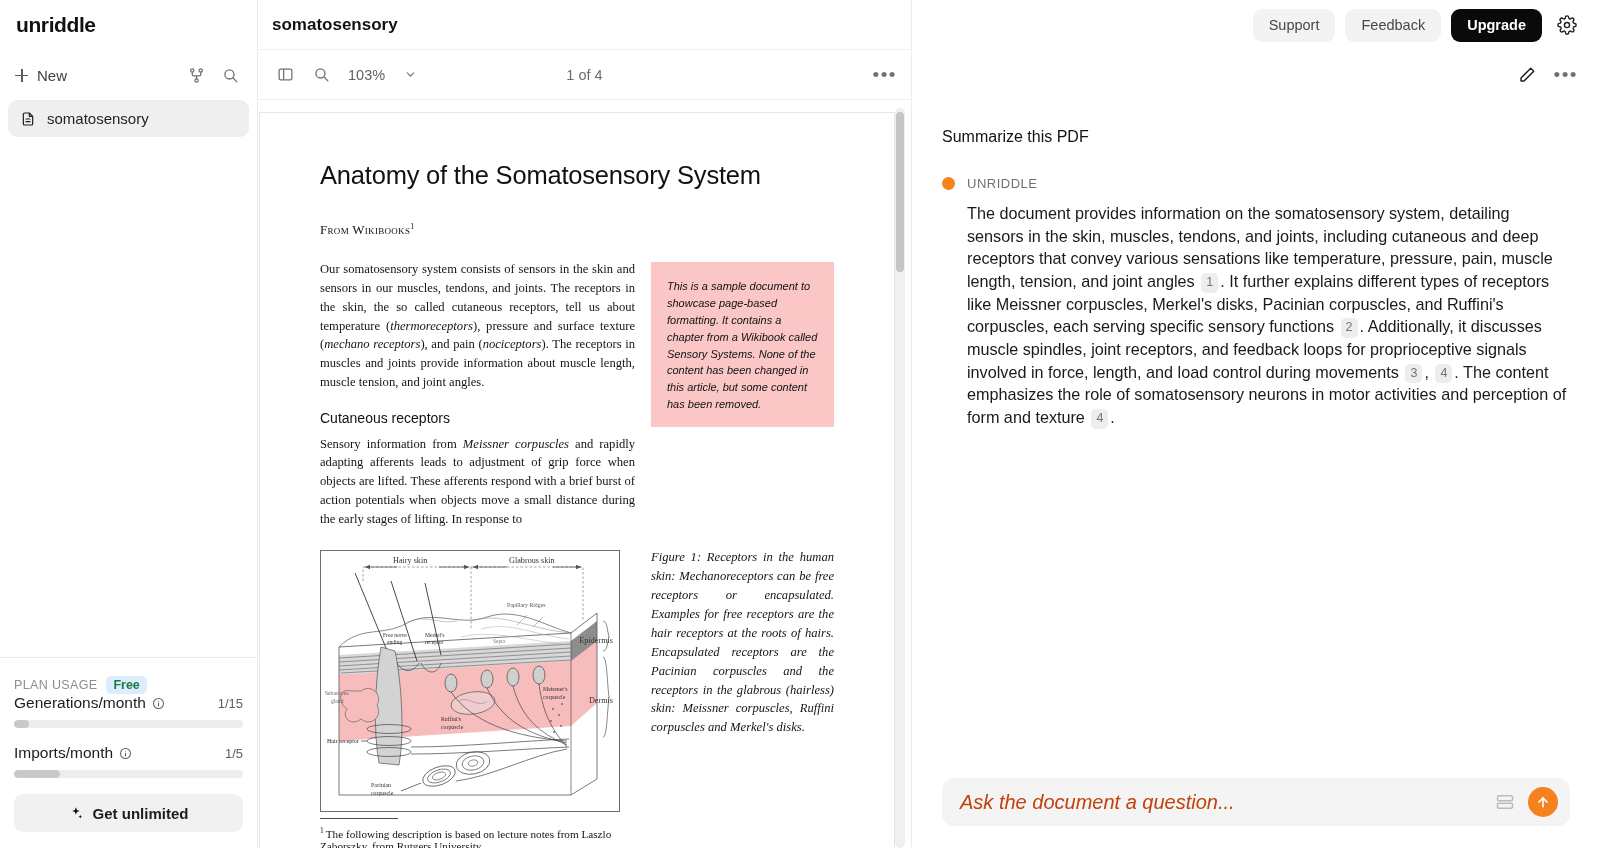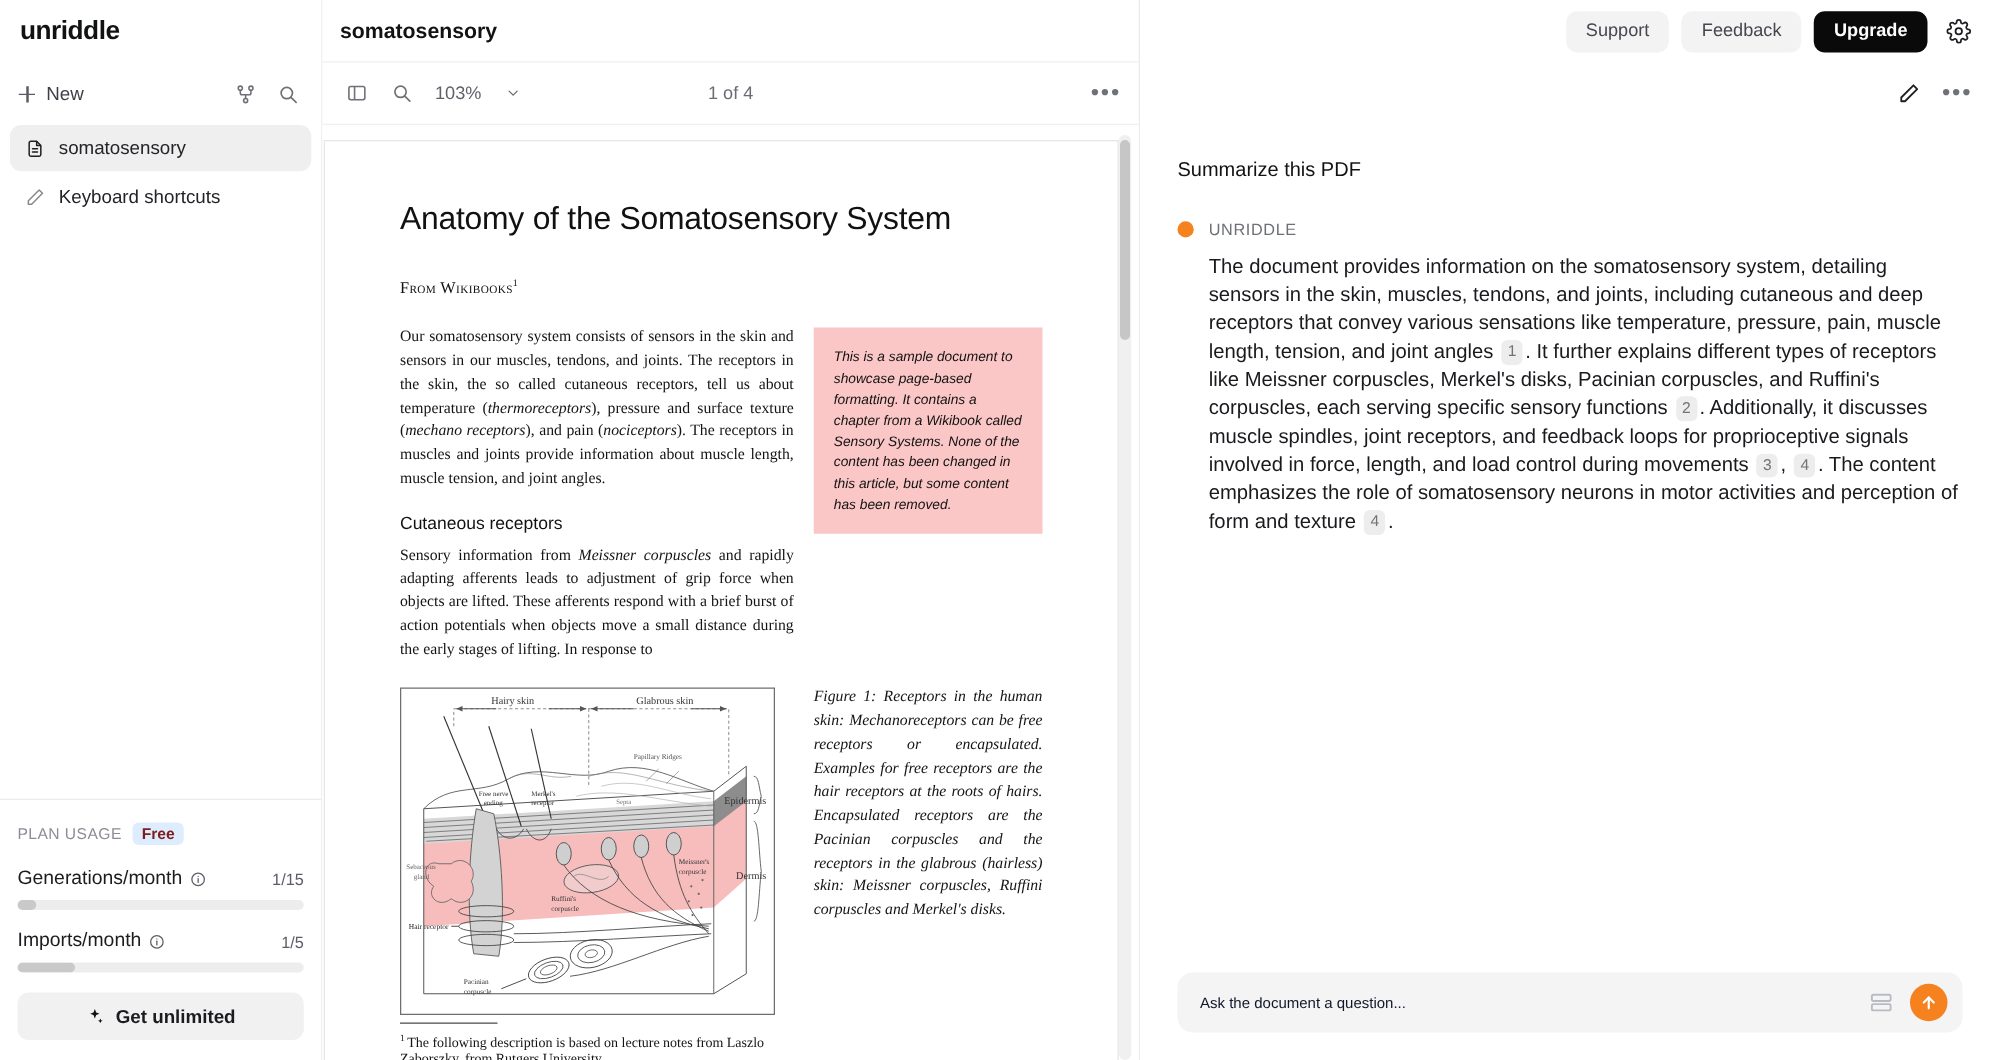--- a/index.html
+++ b/index.html
@@ -56,24 +56,24 @@
   }
   .nav-item.active { background: #efefef; }
   .nav-item .nav-ic { flex: 0 0 17px; display:flex; align-items:center; justify-content:center; }
 
   .sidebar-spacer { flex: 1; }
 
   .plan {
     border-top: 1px solid #ececec;
     padding: 18px 14px 16px 14px;
   }
-  .plan-head { display: flex; align-items: center; gap: 9px; margin-bottom: 18px; }
+  .plan-head { display: flex; align-items: center; gap: 9px; }
   .plan-label { font-size: 12.5px; color: #8a8d94; letter-spacing: 0.35px; }
   .plan-badge {
-    background: #ddedfd; color: #7f1d1d; font-size: 12.5px;
+    background: #ddedfd; color: #15803d; font-size: 12.5px;
     font-weight: 600; border-radius: 5px; padding: 2px 7px;
   }
   .meter { margin-bottom: 16px; }
   .meter-row {
     display: flex; align-items: center; justify-content: space-between;
     margin-bottom: 8px;
   }
   .meter-name {
     display: flex; align-items: center; gap: 6px;
     font-size: 15.5px; color: #1b1c1f;
@@ -228,21 +228,21 @@
     display: inline-block; background: #ededed; color: #717379;
     border-radius: 5px; font-size: 12.5px; padding: 1px 5px;
     margin: 0 2px; vertical-align: 1px; cursor: pointer;
   }
 
   .chat-input-wrap { padding: 14px 30px 22px 30px; }
   .chat-input {
     height: 48px; background: #f4f4f4; border-radius: 12px;
     display: flex; align-items: center; padding: 0 12px 0 18px; gap: 10px;
   }
-  .chat-input-text { flex: 1; font-size: 12px; color: #0f172a; cursor: text; }
+  .chat-input-text { flex: 1; font-size: 20px; color: #c2410c; cursor: text; font-style: italic; }
   .send-btn {
     width: 30px; height: 30px; border-radius: 50%;
     background: #f5811f; display: flex; align-items: center; justify-content: center;
     cursor: pointer; flex: 0 0 30px;
   }
   .cards-btn { width: 26px; height: 26px; display:flex; align-items:center; justify-content:center; cursor:pointer; }
 
   svg { display: block; }
 </style>
 </head>
@@ -278,28 +278,20 @@
     <nav class="nav-list">
       <div class="nav-item active">
         <span class="nav-ic">
           <svg width="16" height="16" viewBox="0 0 24 24" fill="none" stroke="#1d1e21" stroke-width="1.8" stroke-linejoin="round">
             <path d="M14 3H7a2 2 0 0 0-2 2v14a2 2 0 0 0 2 2h10a2 2 0 0 0 2-2V8z"></path>
               <path d="M14 3v5h5"></path>
             <path d="M9 12h6M9 16h6" stroke-linecap="round"></path>
           </svg>
         </span>
         <span>somatosensory</span>
-      </div>
-      <div class="nav-item">
-        <span class="nav-ic">
-          <svg width="16" height="16" viewBox="0 0 24 24" fill="none" stroke="#88898f" stroke-width="1.8" stroke-linejoin="round">
-            <path d="M17 3l4 4L8 20H4v-4z"></path>
-          </svg>
-        </span>
-        <span>Keyboard shortcuts</span>
       </div>
     </nav>
 
     <div class="sidebar-spacer"></div>
 
     <div class="plan">
       <div class="plan-head">
         <span class="plan-label">PLAN USAGE</span>
         <span class="plan-badge">Free</span>
       </div>

